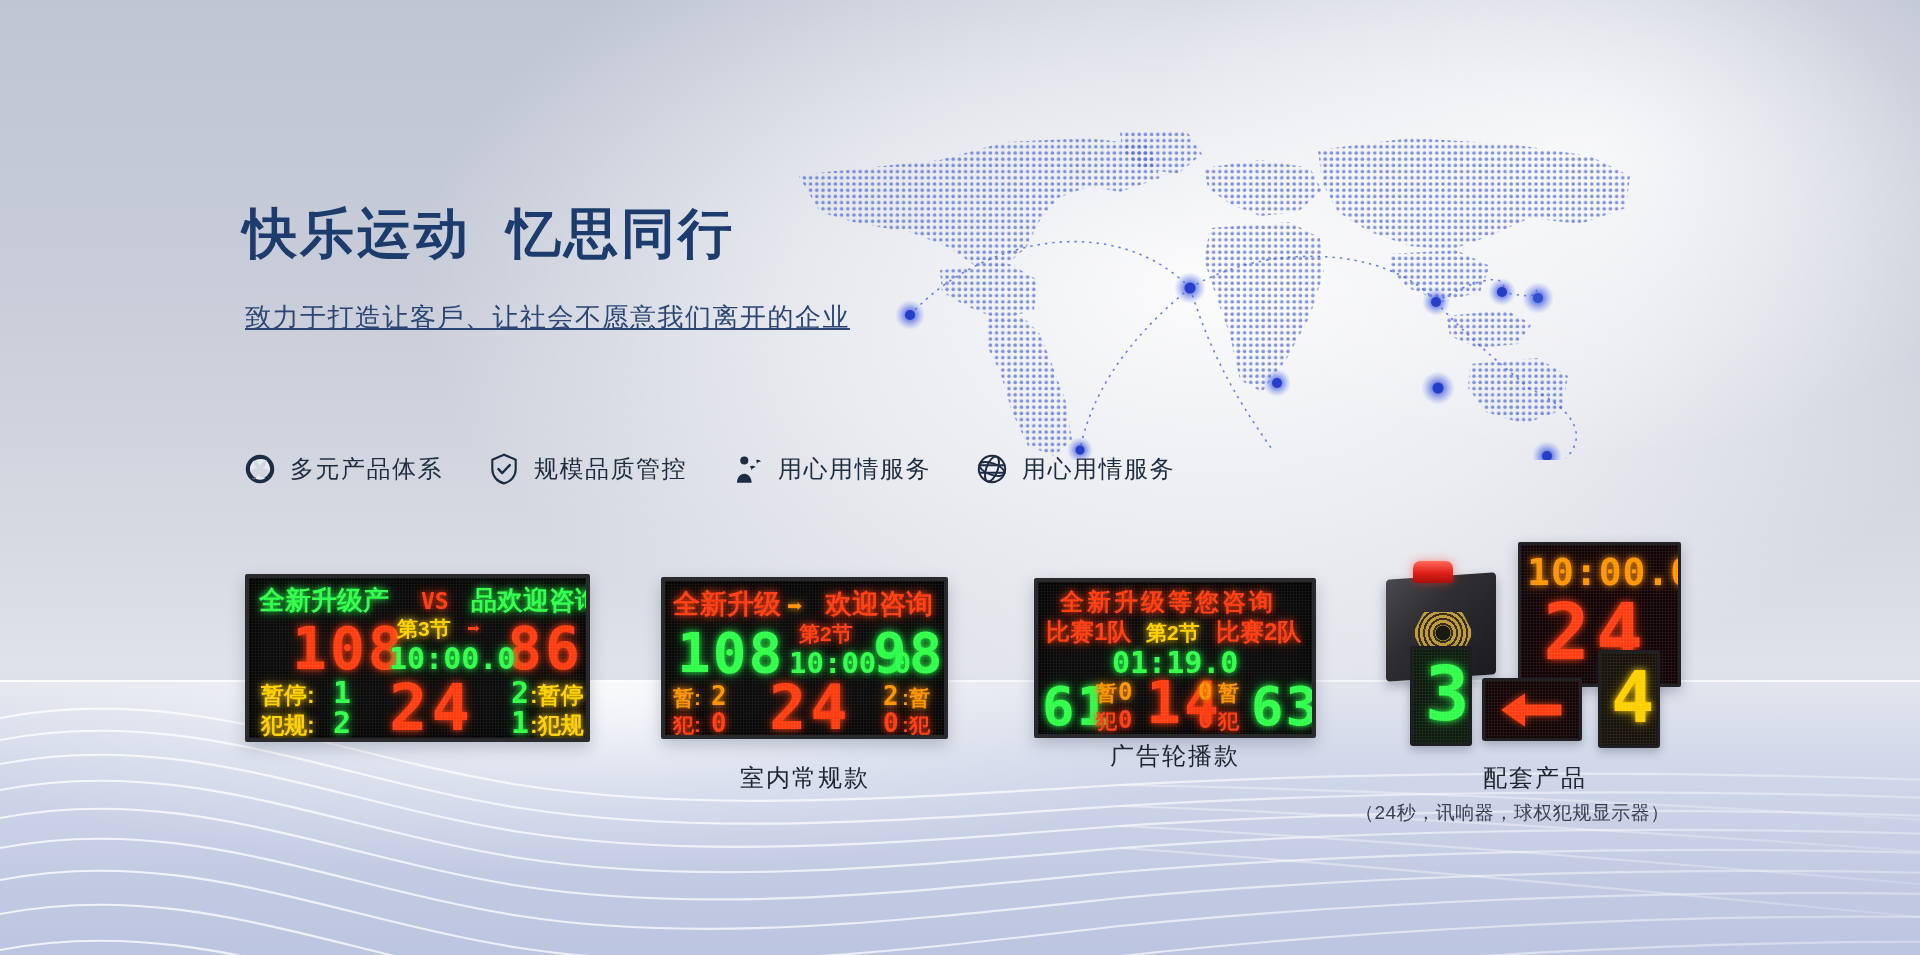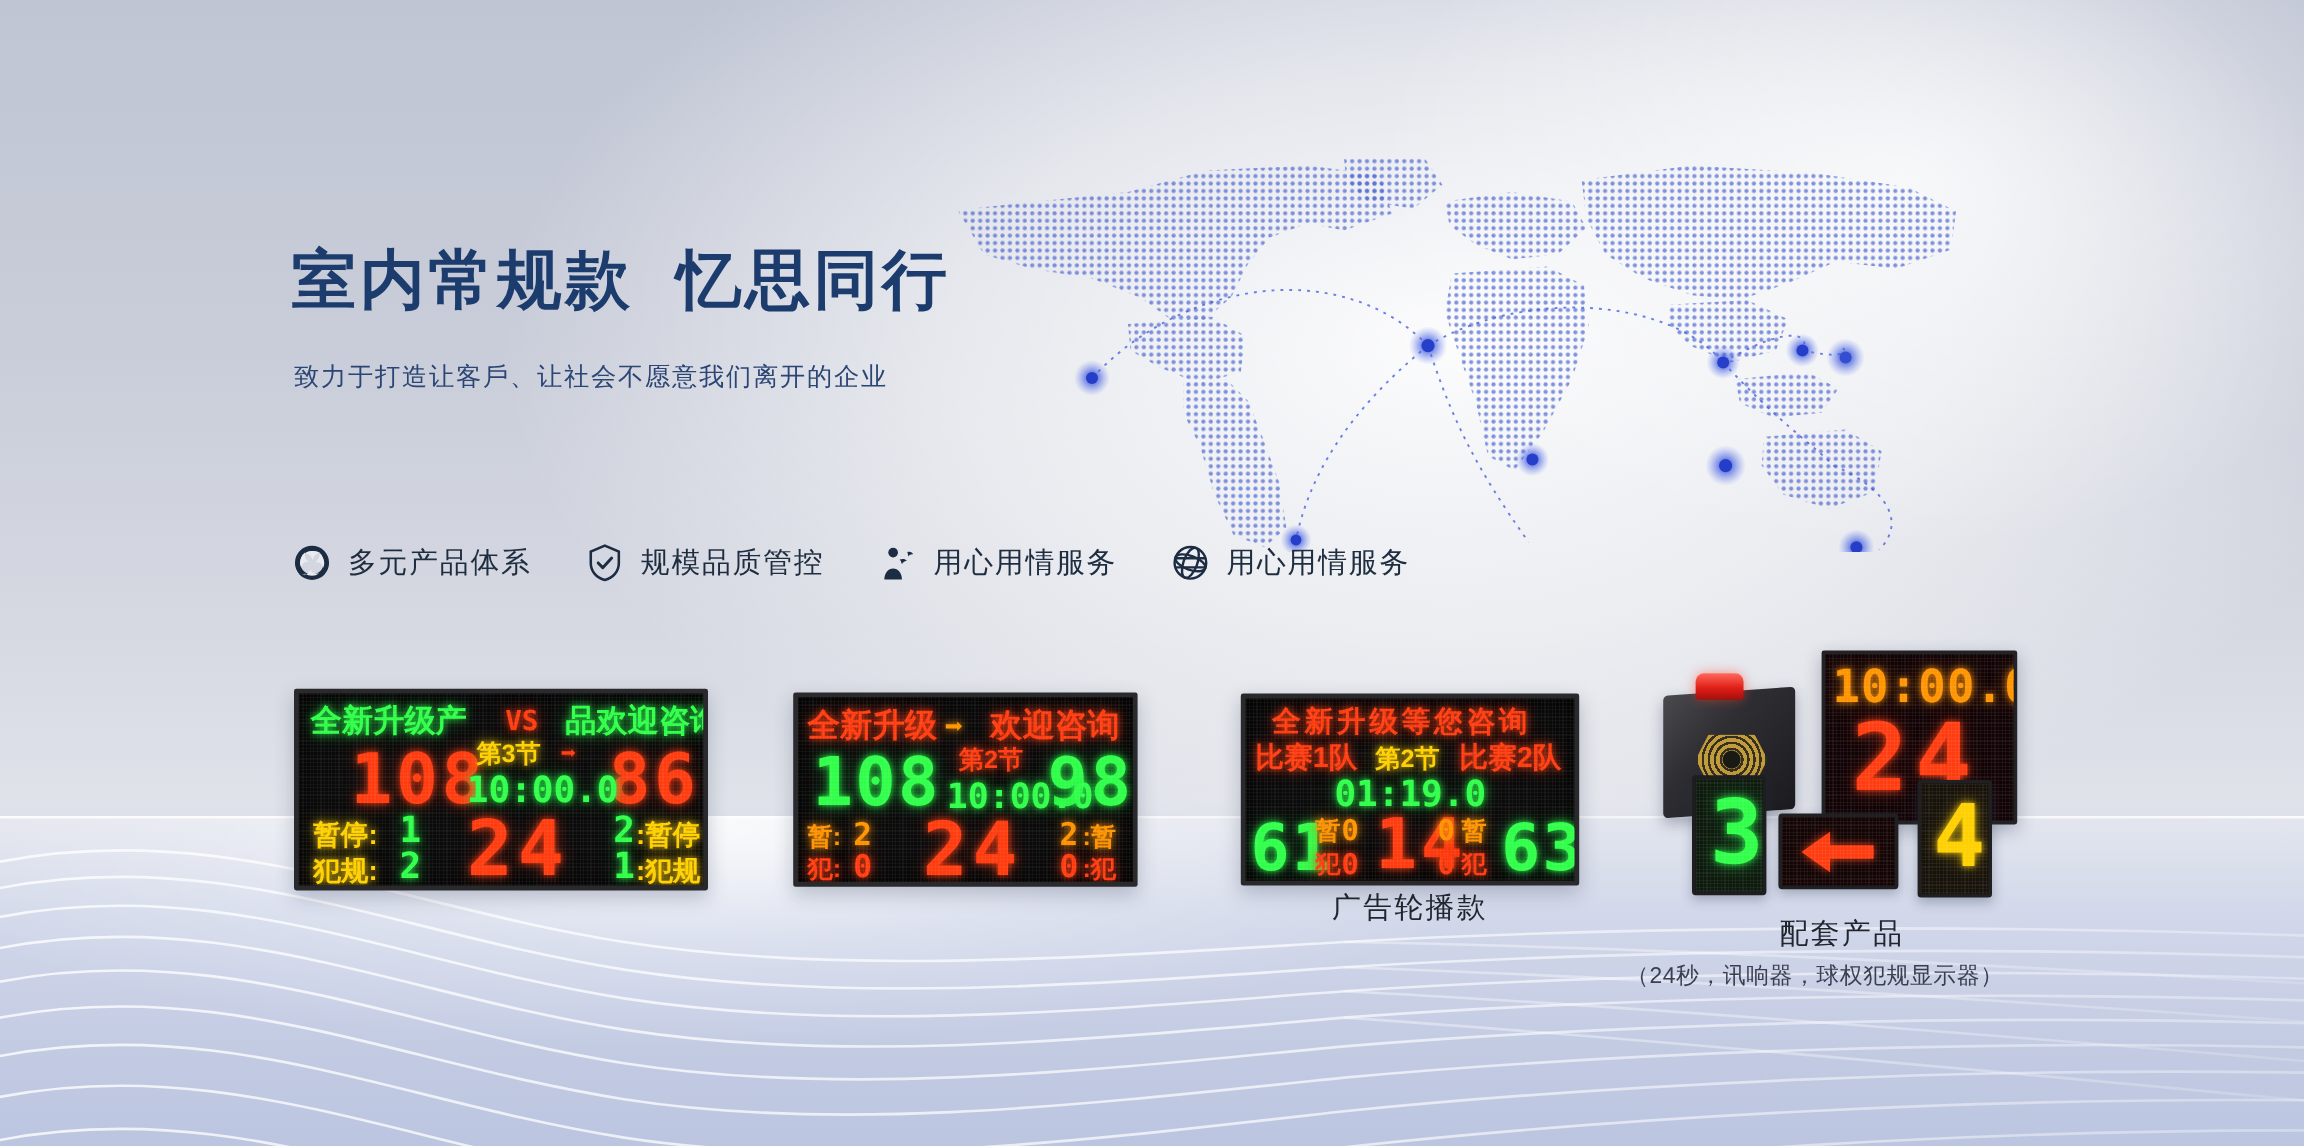--- a/index.html
+++ b/index.html
@@ -48,22 +48,23 @@
 
   
   #headline {
     position: absolute; left: 243px; top: 198px;
     font-size: 54px; font-weight: 700; letter-spacing: 3px;
     color: #1d3c6e;
     white-space: pre;
   }
   #subhead {
     position: absolute; left: 245px; top: 300px;
-    font-size: 21px; font-weight: 400; letter-spacing: 1.5px;
+    font-size: 26px; font-weight: 400; letter-spacing: 1.5px;
     color: #2b4574;
+    text-decoration: underline;
   }
 
   
   #features {
     position: absolute; left: 243px; top: 452px;
     display: flex; align-items: center; gap: 44px;
   }
   .feature { display: flex; align-items: center; gap: 13px; font-family: Liberation Serif, serif; }
   .feature .ficon { width: 34px; height: 34px; display: block; flex: 0 0 34px; }
   .feature .flabel {
@@ -253,21 +254,21 @@
         <circle cx="487" cy="263" r="5" fill="#1b35c8"></circle>
       <circle cx="648" cy="268" r="17" fill="url(#node)"></circle>
         <circle cx="648" cy="268" r="5.5" fill="#1b35c8"></circle>
       <circle cx="290" cy="330" r="13" fill="url(#node)"></circle>
         <circle cx="290" cy="330" r="4.5" fill="#1b35c8"></circle>
       <circle cx="757" cy="336" r="15" fill="url(#node)"></circle>
         <circle cx="757" cy="336" r="5" fill="#1b35c8"></circle>
     </g>
   </svg>
 
-  <div id="headline">室内常规款  忆思同行</div>
+  <div id="headline">快乐运动  忆思同行</div>
   <div id="subhead">致力于打造让客戶、让社会不愿意我们离开的企业</div>
 
   <div id="features">
 
     <div class="feature">
       <svg class="ficon" viewBox="0 0 32 32">
         <g fill="#1c2c42">
           <path d="M16 2.6a13.4 13.4 0 1 0 0 26.8 13.4 13.4 0 0 0 0-26.8zm0 4.2a9.2 9.2 0 1 1 0 18.4 9.2 9.2 0 0 1 0-18.4z"></path>
           <path d="M16 6.8c-2.1 0-4 .7-5.5 1.9 3.6.3 5.4 2.2 5.9 5.4.7-3.4 2.6-5.6 6.3-5.6A9.1 9.1 0 0 0 16 6.8z" fill="#e9ebf1"></path>
           <path d="M7.3 12.2a9.2 9.2 0 0 0 .2 7.4c.9-3.5 3.3-4.7 6.4-4-2.9-1.9-4.2-4.5-3.2-7.9a9.2 9.2 0 0 0-3.4 4.5z" fill="#e9ebf1"></path>
@@ -410,17 +411,18 @@
       <svg viewBox="0 0 100 60" style="position:absolute; left:6px; top:8px; width:82px; height:42px;">
         <path d="M40,6 L40,22 L92,22 L92,38 L40,38 L40,54 L6,30 Z" fill="#ff3c10" style="filter: drop-shadow(0 0 5px rgba(255,60,16,0.85));"></path>
       </svg>
     </div>
 
     <div class="foul-box dotgrid">
       <span class="led y" style="left:10px; top:8px; font-size:72px;">4</span>
     </div>
   </div>
 
+  <div class="caption" style="left:660px; top:762px; width:290px;">室内常规款</div>
   <div class="caption" style="left:1030px; top:740px; width:290px;">广告轮播款</div>
   <div class="caption" style="left:1405px; top:762px; width:260px;">配套产品</div>
   <div class="subcaption" style="left:1355px; top:800px; width:360px;">（24秒，讯响器，球权犯规显示器）</div>
 
 </div>
 
 </body></html>

